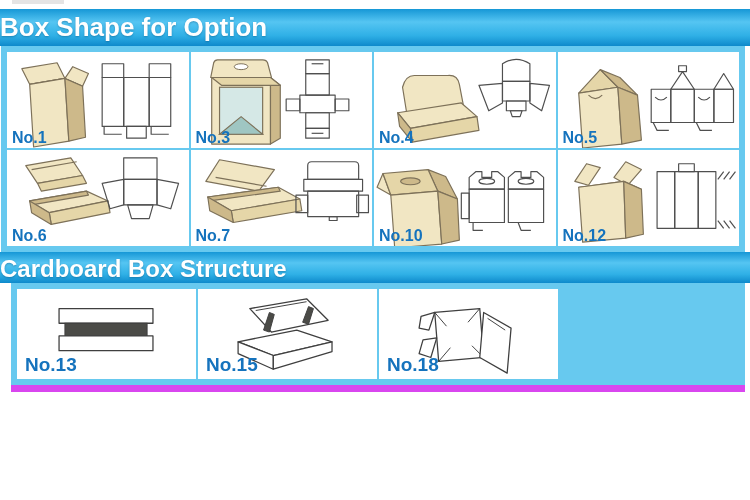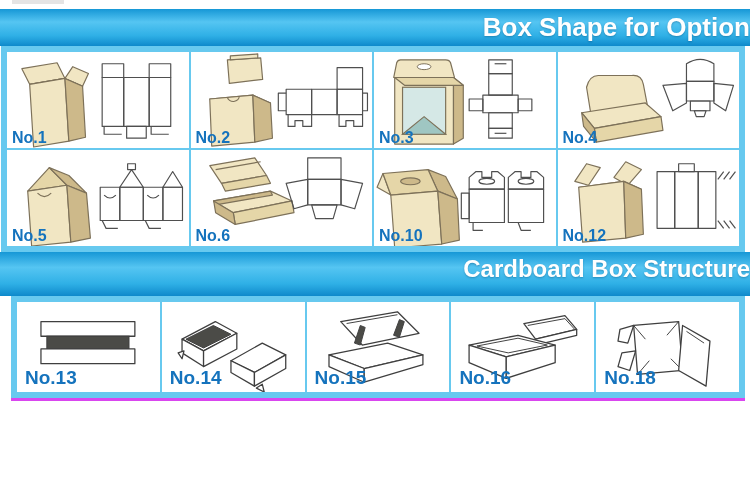--- a/index.html
+++ b/index.html
@@ -1,25 +1,25 @@
 <!DOCTYPE html>
 <html><head>
 <meta charset="utf-8">
 <style>
   html,body{margin:0;padding:0;background:#fff;}
   body{width:750px;height:500px;font-family:"Liberation Sans",sans-serif;position:relative;overflow:hidden;}
   .top-strip{height:9px;background:#fff;position:relative;}
   .frag{position:absolute;top:0;left:12px;width:52px;height:4px;background:#d9d9d9;opacity:.7;}
   .banner{height:37px;background:linear-gradient(180deg,#1697d6 0%,#55c5f2 35%,#2fb0e6 72%,#0e89cb 100%);
-          color:#fff;font-weight:bold;text-align:right;font-size:26px;line-height:37px;
+          color:#fff;font-weight:bold;text-align:left;font-size:26px;line-height:37px;
           letter-spacing:0px;text-shadow:0 1px 2px rgba(0,60,100,.35);}
-  .banner.second{height:44px;line-height:34px;font-size:24px;}
+  .banner.second{height:31px;line-height:34px;font-size:24px;}
   .grid{display:grid;background:#67c9ef;gap:2px;padding:6px;margin:0 5px 0 1px;}
   .grid1{grid-template-columns:repeat(4,1fr);grid-auto-rows:96px;}
-  .grid2{grid-template-columns:repeat(5,1fr);grid-auto-rows:90px;border-bottom:3px solid #d946ef;margin-left:11px;}
+  .grid2{grid-template-columns:repeat(4,1fr);grid-auto-rows:90px;border-bottom:7px solid #d946ef;margin-left:11px;}
   .cell{position:relative;background:#fff;overflow:hidden;}
   .cell svg{position:absolute;inset:0;width:100%;height:100%;}
   .no{position:absolute;left:5px;bottom:1px;font-weight:700;color:#1573bd;font-size:16px;z-index:2;}
   .grid2 .no{font-size:19px;left:8px;bottom:3px;}
   .bottom-strip{height:22px;background:#fff;}
   
   .fL{fill:#f1e6c3;stroke:#7d7159;stroke-width:1.2;stroke-linejoin:round;}
   .fM{fill:#e5d6a8;stroke:#7d7159;stroke-width:1.2;stroke-linejoin:round;}
   .fD{fill:#cdb98a;stroke:#7d7159;stroke-width:1.2;stroke-linejoin:round;}
   .fI{fill:#b5a478;stroke:#7d7159;stroke-width:1.2;stroke-linejoin:round;}
@@ -56,38 +56,20 @@
       <rect class="ol" x="118" y="26" width="26" height="50"></rect>
       <rect class="ol" x="144" y="26" width="22" height="50"></rect>
       <rect class="ol" x="96" y="12" width="22" height="14"></rect>
       <rect class="ol" x="144" y="12" width="22" height="14"></rect>
       <rect class="ol" x="121" y="76" width="20" height="12"></rect>
       <path class="ol" d="M98,76 v8 h18 M146,76 v8 h18"></path>
     </svg>
     <span class="no">No.1</span>
   </div>
 
-  <div class="cell">
-    <svg viewBox="0 0 183 98">
-      <polygon class="fL" points="36,8 70,6 72,28 38,32"></polygon>
-      <path class="fL" d="M39,8 l28,-2 v-4 l-28,2 z"></path>
-      <polygon class="fI" points="18,48 62,44 80,52 36,56"></polygon>
-      <polygon class="fL" points="18,48 62,44 64,92 20,96"></polygon>
-      <path class="sl" d="M36,46 a6,5 0 0 0 12,-1"></path>
-      <polygon class="fD" points="62,44 80,52 82,88 64,92"></polygon>
-      <rect class="ol" x="96" y="38" width="26" height="26"></rect>
-      <rect class="ol" x="122" y="38" width="26" height="26"></rect>
-      <rect class="ol" x="148" y="16" width="26" height="22"></rect>
-      <rect class="ol" x="148" y="38" width="26" height="26"></rect>
-      <path class="ol" d="M98,64 v12 h7 v-6 h8 v6 h9 v-12"></path>
-      <path class="ol" d="M150,64 v12 h7 v-6 h8 v6 h9 v-12"></path>
-      <path class="ol" d="M96,42 h-8 v18 h8 M174,42 h5 v18 h-5"></path>
-    </svg>
-    <span class="no">No.2</span>
-  </div>
 
   <div class="cell">
     <svg viewBox="0 0 183 98">
       <path class="fL" d="M26,8 h46 q4,0 5,3 l4,15 h-62 l3,-15 q1,-3 4,-3 z"></path>
       <ellipse class="hole" cx="50" cy="15" rx="7" ry="3"></ellipse>
       <polygon class="fL" points="20,26 80,26 80,94 20,94"></polygon>
       <rect class="tw" x="28" y="36" width="44" height="48"></rect>
       <path class="twd" d="M28,84 L50,66 L72,84 Z"></path>
       <polygon class="fD" points="80,26 90,34 90,88 80,94"></polygon>
       <polygon class="fM" points="20,26 80,26 90,34 30,34"></polygon>
@@ -151,20 +133,37 @@
       <polygon class="fD" points="22,52 42,64 44,76 24,64"></polygon>
       <rect class="ol" x="118" y="30" width="34" height="26"></rect>
       <rect class="ol" x="118" y="8" width="34" height="22"></rect>
       <polygon class="ol" points="96,34 118,30 118,56 104,60"></polygon>
       <polygon class="ol" points="152,30 174,34 166,60 152,56"></polygon>
       <polygon class="ol" points="122,56 148,56 144,70 126,70"></polygon>
     </svg>
     <span class="no">No.6</span>
   </div>
 
+  <div class="cell">
+    <svg viewBox="0 0 183 98">
+      <polygon class="fL" points="28,10 84,20 68,42 14,32"></polygon>
+      <path class="sl" d="M24,28 l52,9"></path>
+      <polygon class="fL" points="16,48 88,38 110,50 40,62"></polygon>
+      <polygon class="fD" points="16,48 88,38 90,42 18,52"></polygon>
+      <polygon class="fM" points="40,62 110,50 112,62 42,74"></polygon>
+      <polygon class="fD" points="16,48 40,62 42,74 18,62"></polygon>
+      <path class="ol" d="M118,30 v-14 q0,-4 4,-4 h44 q4,0 4,4 v14 z"></path>
+      <rect class="ol" x="114" y="30" width="60" height="12"></rect>
+      <rect class="ol" x="118" y="42" width="52" height="26"></rect>
+      <rect class="ol" x="106" y="46" width="12" height="18"></rect>
+      <rect class="ol" x="168" y="46" width="12" height="18"></rect>
+      <path class="ol" d="M140,68 h8 v4 h-8 z"></path>
+    </svg>
+    <span class="no">No.7</span>
+  </div>
 
 
 
   <div class="cell">
     <svg viewBox="0 0 183 98">
       <polygon class="fL" points="8,24 16,46 2,38"></polygon>
       <polygon class="fD" points="54,20 64,42 84,50 72,27"></polygon>
       <polygon class="fM" points="16,46 64,42 54,20 8,24"></polygon>
       <ellipse class="fD" cx="36" cy="32" rx="10" ry="3.5"></ellipse>
       <polygon class="fL" points="16,46 64,42 68,96 20,100"></polygon>
@@ -208,60 +207,34 @@
 
   <div class="cell">
     <svg viewBox="0 0 121 92">
       <rect class="olw" x="12" y="20" width="96" height="15"></rect>
       <rect class="dk" x="18" y="35" width="84" height="13"></rect>
       <rect class="olw" x="12" y="48" width="96" height="15"></rect>
     </svg>
     <span class="no">No.13</span>
   </div>
 
-  <div class="cell">
-    <svg viewBox="0 0 121 92">
-      <polygon class="olw" points="8,38 42,20 64,32 30,50"></polygon>
-      <polygon class="dk" points="12,38 40,24 58,33 30,47"></polygon>
-      <polygon class="olw" points="8,38 30,50 30,66 8,52"></polygon>
-      <polygon class="olw" points="30,50 64,32 64,48 30,66"></polygon>
-      <polygon class="olw" points="4,52 10,50 8,58"></polygon>
-      <polygon class="olw" points="58,60 90,42 114,54 82,72"></polygon>
-      <polygon class="olw" points="58,60 82,72 82,86 58,72"></polygon>
-      <polygon class="olw" points="82,72 114,54 114,68 82,86"></polygon>
-      <polygon class="olw" points="84,88 90,84 92,92"></polygon>
-    </svg>
-    <span class="no">No.14</span>
-  </div>
 
   <div class="cell">
     <svg viewBox="0 0 121 92">
       <polygon class="olw" points="22,20 80,10 102,32 44,44"></polygon>
       <path class="olx" d="M28,22 l52,-9"></path>
       <polygon class="dk" points="36,42 42,24 47,26 42,44"></polygon>
       <polygon class="dk" points="76,34 82,18 87,20 82,36"></polygon>
       <polygon class="olw" points="10,54 70,42 106,54 46,68"></polygon>
       <polygon class="olw" points="10,54 46,68 46,82 10,66"></polygon>
       <polygon class="olw" points="46,68 106,54 106,64 46,82"></polygon>
     </svg>
     <span class="no">No.15</span>
   </div>
 
-  <div class="cell">
-    <svg viewBox="0 0 121 92">
-      <polygon class="olw" points="62,22 104,14 116,28 74,38"></polygon>
-      <path class="olx" d="M66,24 l38,-7 10,11"></path>
-      <polygon class="olw" points="74,38 116,28 116,34 74,44"></polygon>
-      <polygon class="olw" points="6,44 56,34 94,44 44,56"></polygon>
-      <path class="olx" d="M14,45 L56,37 86,44 46,52 Z"></path>
-      <polygon class="olw" points="6,44 44,56 44,78 6,62"></polygon>
-      <polygon class="olw" points="44,56 94,44 94,62 44,78"></polygon>
-    </svg>
-    <span class="no">No.16</span>
-  </div>
 
 
   <div class="cell">
     <svg viewBox="0 0 121 92">
       <polygon class="olw" points="26,24 72,20 76,70 30,74"></polygon>
       <path class="olx" d="M26,24 l12,14 M72,20 l-12,14 M30,74 l12,-14 M76,70 l-12,-12"></path>
       <polygon class="olw" points="12,28 26,24 20,42 10,40"></polygon>
       <polygon class="olw" points="14,52 28,50 22,70 10,66"></polygon>
       <polygon class="olw" points="76,24 104,40 100,86 72,70"></polygon>
       <path class="olx" d="M80,30 l18,12"></path>

